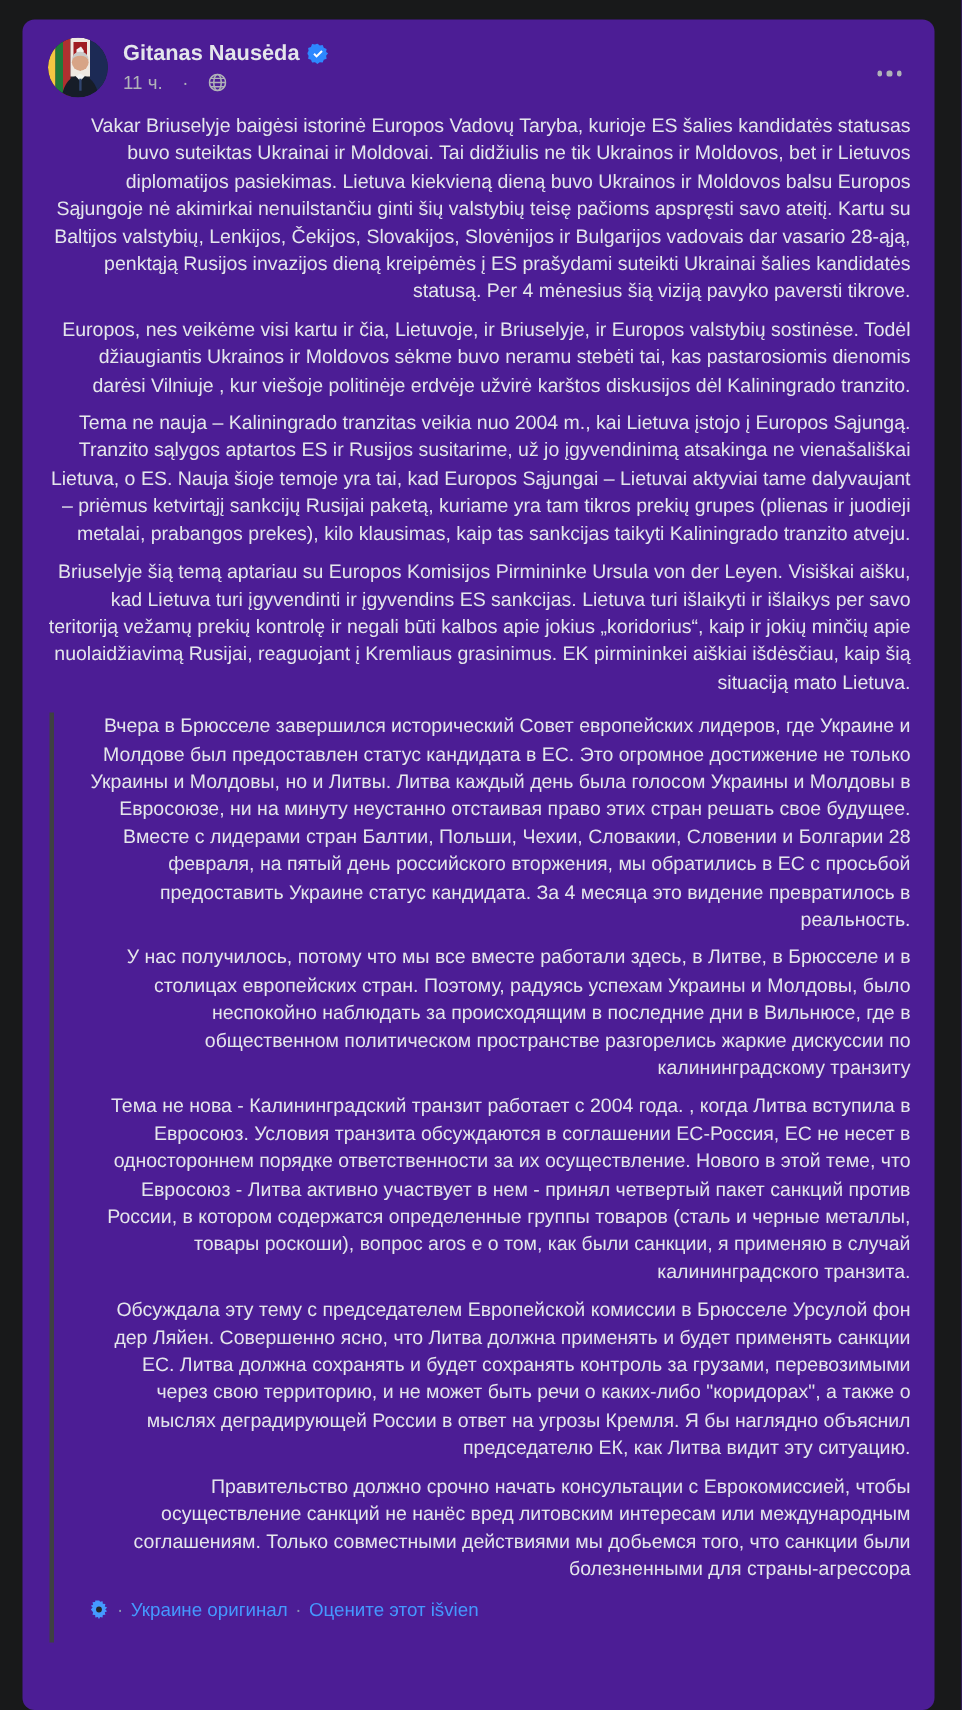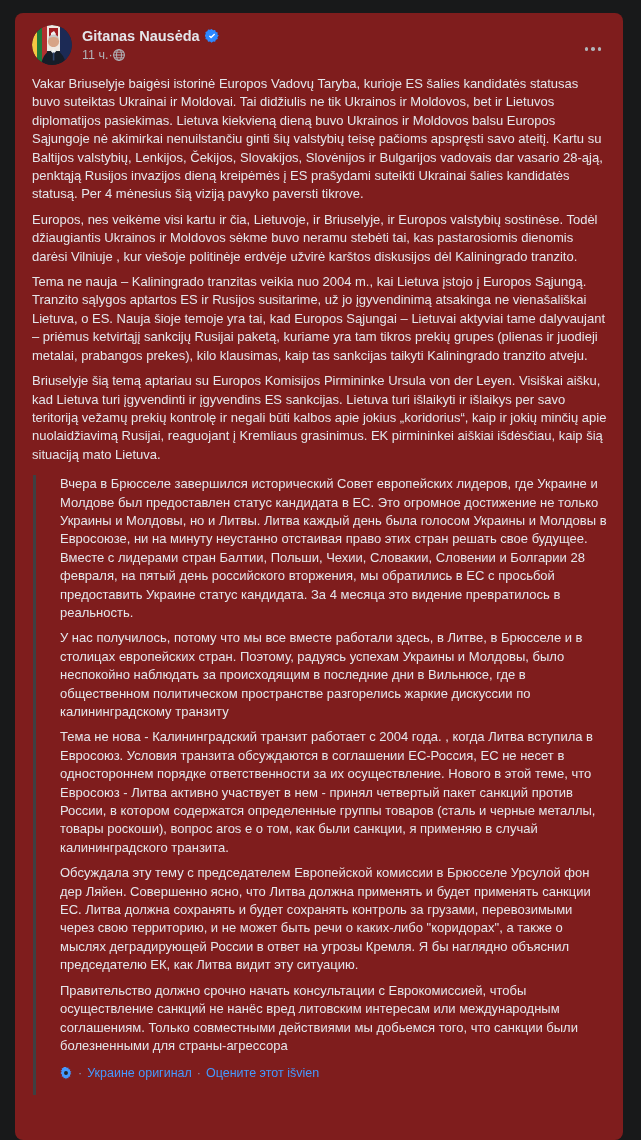--- a/index.html
+++ b/index.html
@@ -7,53 +7,53 @@
     width:641px;height:1140px;overflow:hidden;
     background:#18191a;
     font-family:"Liberation Sans","DejaVu Sans",sans-serif;
     -webkit-font-smoothing:antialiased;
   }
   .card{
     position:relative;
     margin:13px 18px 12px 15px;
     width:608px;
     height:1127px;
-    background:#7f1d1d;
+    background:#4c1d95;
     border-radius:8px;
     box-sizing:border-box;
     overflow:hidden;
   }
   .card-header{
     display:flex;align-items:center;
     padding:12px 16px 8px 17px;
   }
   .avatar{
     width:40px;height:40px;border-radius:50%;
     overflow:hidden;flex:0 0 40px;cursor:pointer;
   }
   .header-meta{margin-left:10px;min-width:0;}
   .author-row{display:flex;align-items:center;gap:5px;}
   .author-name{
     color:#e4e6eb;font-size:14.5px;font-weight:700;line-height:18px;cursor:pointer;
   }
   .verified{width:14px;height:14px;display:inline-block;}
   .sub-row{
-    display:flex;align-items:center;gap:0;
+    display:flex;align-items:center;gap:13px;
     color:#b0b3b8;font-size:12.5px;line-height:16px;margin-top:2px;
   }
   .globe{width:12px;height:12px;display:inline-block;}
   .more-btn{
     position:absolute;top:26px;right:18px;
     display:flex;gap:3px;align-items:center;
     padding:8px 4px;cursor:pointer;background:none;border:none;
   }
   .more-btn .dot{width:3.5px;height:3.5px;border-radius:50%;background:#b0b3b8;}
   .post-body{
     padding:2px 16px 0 17px;
-    color:#e4e6eb;font-size:13px;line-height:18.4px;
+    color:#e4e6eb;font-size:13px;line-height:18.4px;text-align:right;
   }
   .post-body p{margin:0 0 7px 0;}
   .post-body p:last-child{margin-bottom:0;}
   .translation{
     border-left:3px solid #3e4042;
     margin:11px 0 0 1px;
     padding-left:24px;
   }
   .translation-controls{
     display:flex;align-items:center;gap:5px;

